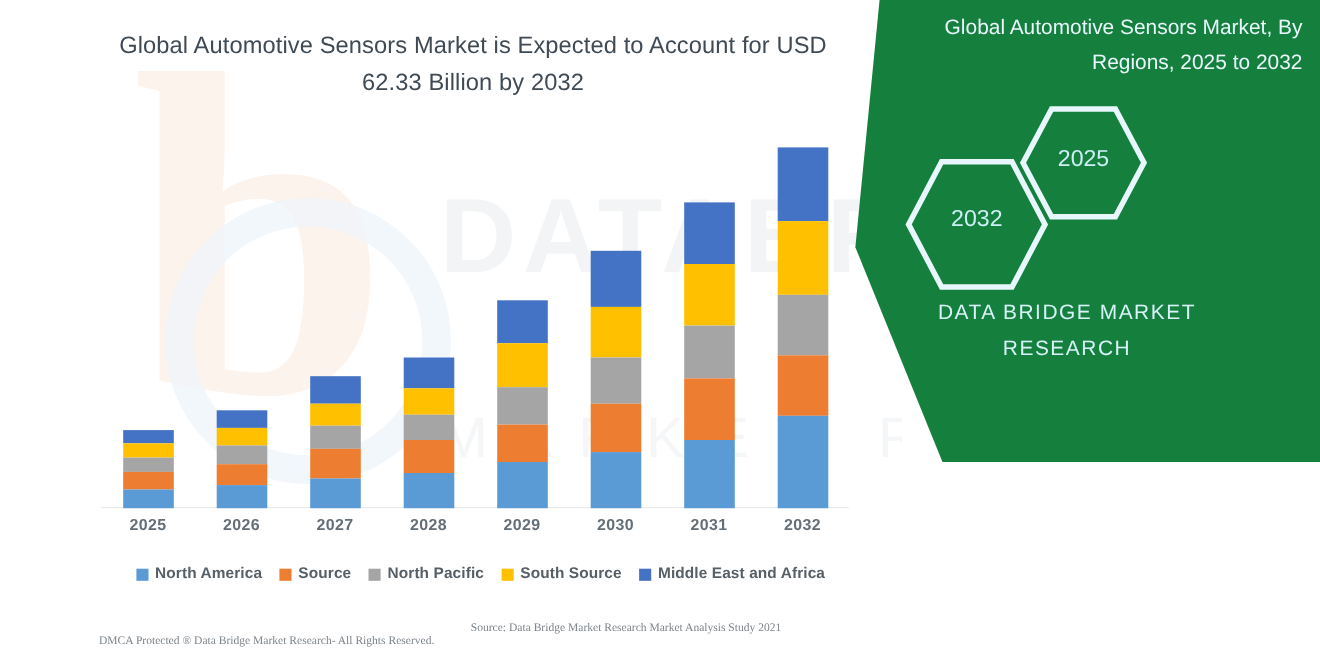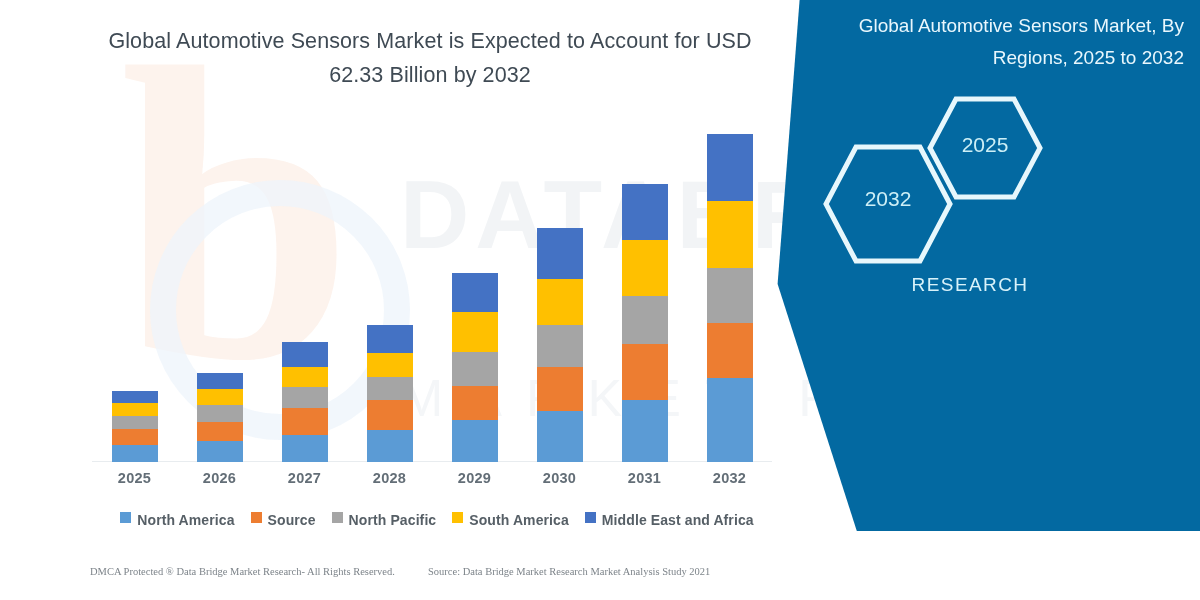--- a/index.html
+++ b/index.html
@@ -56,32 +56,32 @@
   .xaxis { position:absolute; left:92px; top:470px; width:680px; display:flex; }
   .xtick {
     flex:1 1 0; text-align:center; font-size:14.5px; font-weight:700;
     color:#636e77; letter-spacing:.3px;
   }
 
   .legend {
     position:absolute; left:92px; top:512px; width:690px;
     display:flex; justify-content:center; align-items:center; gap:16px;
   }
-  .legend-item { display:flex; align-items:flex-start; gap:6px; }
+  .legend-item { display:flex; align-items:flex-end; gap:6px; }
   .legend-swatch { width:11px; height:11px; display:inline-block; }
   .legend-label { font-size:14px; font-weight:700; color:#565f66; letter-spacing:.1px; }
 
   .footer { position:absolute; left:0; top:566px; width:820px; height:30px; }
-  .footer .dmca { position:absolute; left:90px; top:0; font-family:"Liberation Serif", serif; font-size:10.5px; color:#7d848a; white-space:nowrap; }
+  .footer .dmca { position:absolute; left:90px; top:11px; font-family:"Liberation Serif", serif; font-size:10.5px; color:#7d848a; white-space:nowrap; }
   .footer .source { position:absolute; left:428px; top:0; font-family:"Liberation Serif", serif; font-size:10.5px; color:#7d848a; white-space:nowrap; }
 
   
   .right-pane {
-    position:absolute; right:0; top:0; width:440px; height:531px;
-    background:#0369a1;
+    position:absolute; right:0; top:0; width:440px; height:420px;
+    background:#15803d;
     clip-path: polygon(9.0% 0%, 100% 0%, 100% 100%, 22.0% 100%, 4.0% 53.5%);
   }
   .rp-title {
     position:absolute; right:16px; top:10px; width:360px; text-align:right;
     color:#e9f7fd; font-size:19px; line-height:32px; font-weight:400;
   }
   .hexwrap { position:absolute; left:48px; top:95px; width:300px; height:160px; }
   .hex { position:absolute; }
   .hex svg { display:block; overflow:visible; }
   .hex-label {
@@ -204,21 +204,21 @@
         <div class="legend-item">
           <span class="legend-swatch" style="background: rgb(237, 125, 49);"></span>
           <span class="legend-label">Source</span>
         </div>
         <div class="legend-item">
           <span class="legend-swatch" style="background: rgb(165, 165, 165);"></span>
           <span class="legend-label">North Pacific</span>
         </div>
         <div class="legend-item">
           <span class="legend-swatch" style="background: rgb(255, 192, 0);"></span>
-          <span class="legend-label">South America</span>
+          <span class="legend-label">South Source</span>
         </div>
         <div class="legend-item">
           <span class="legend-swatch" style="background: rgb(68, 114, 196);"></span>
           <span class="legend-label">Middle East and Africa</span>
         </div>
       </div>
 
     <div class="footer">
       <div class="dmca">DMCA Protected ® Data Bridge Market Research- All Rights Reserved.</div>
       <div class="source">Source: Data Bridge Market Research  Market Analysis Study 2021</div>
@@ -237,18 +237,19 @@
       </div>
       <div class="hex" style="left:14px; top:48px;">
         <svg width="132" height="122" viewBox="0 0 132 122" aria-hidden="true">
           <polygon points="34,4 98,4 128,61 98,118 34,118 4,61" fill="none" stroke="#e7f7fc" stroke-width="5"></polygon>
         </svg>
         <div class="hex-label" style="top:44px;">2032</div>
       </div>
     </div>
 
     <div class="brand">
+      <div>DATA BRIDGE MARKET</div>
       <div>RESEARCH</div>
     </div>
 
   </div>
 
 </div>
 
 </body></html>

